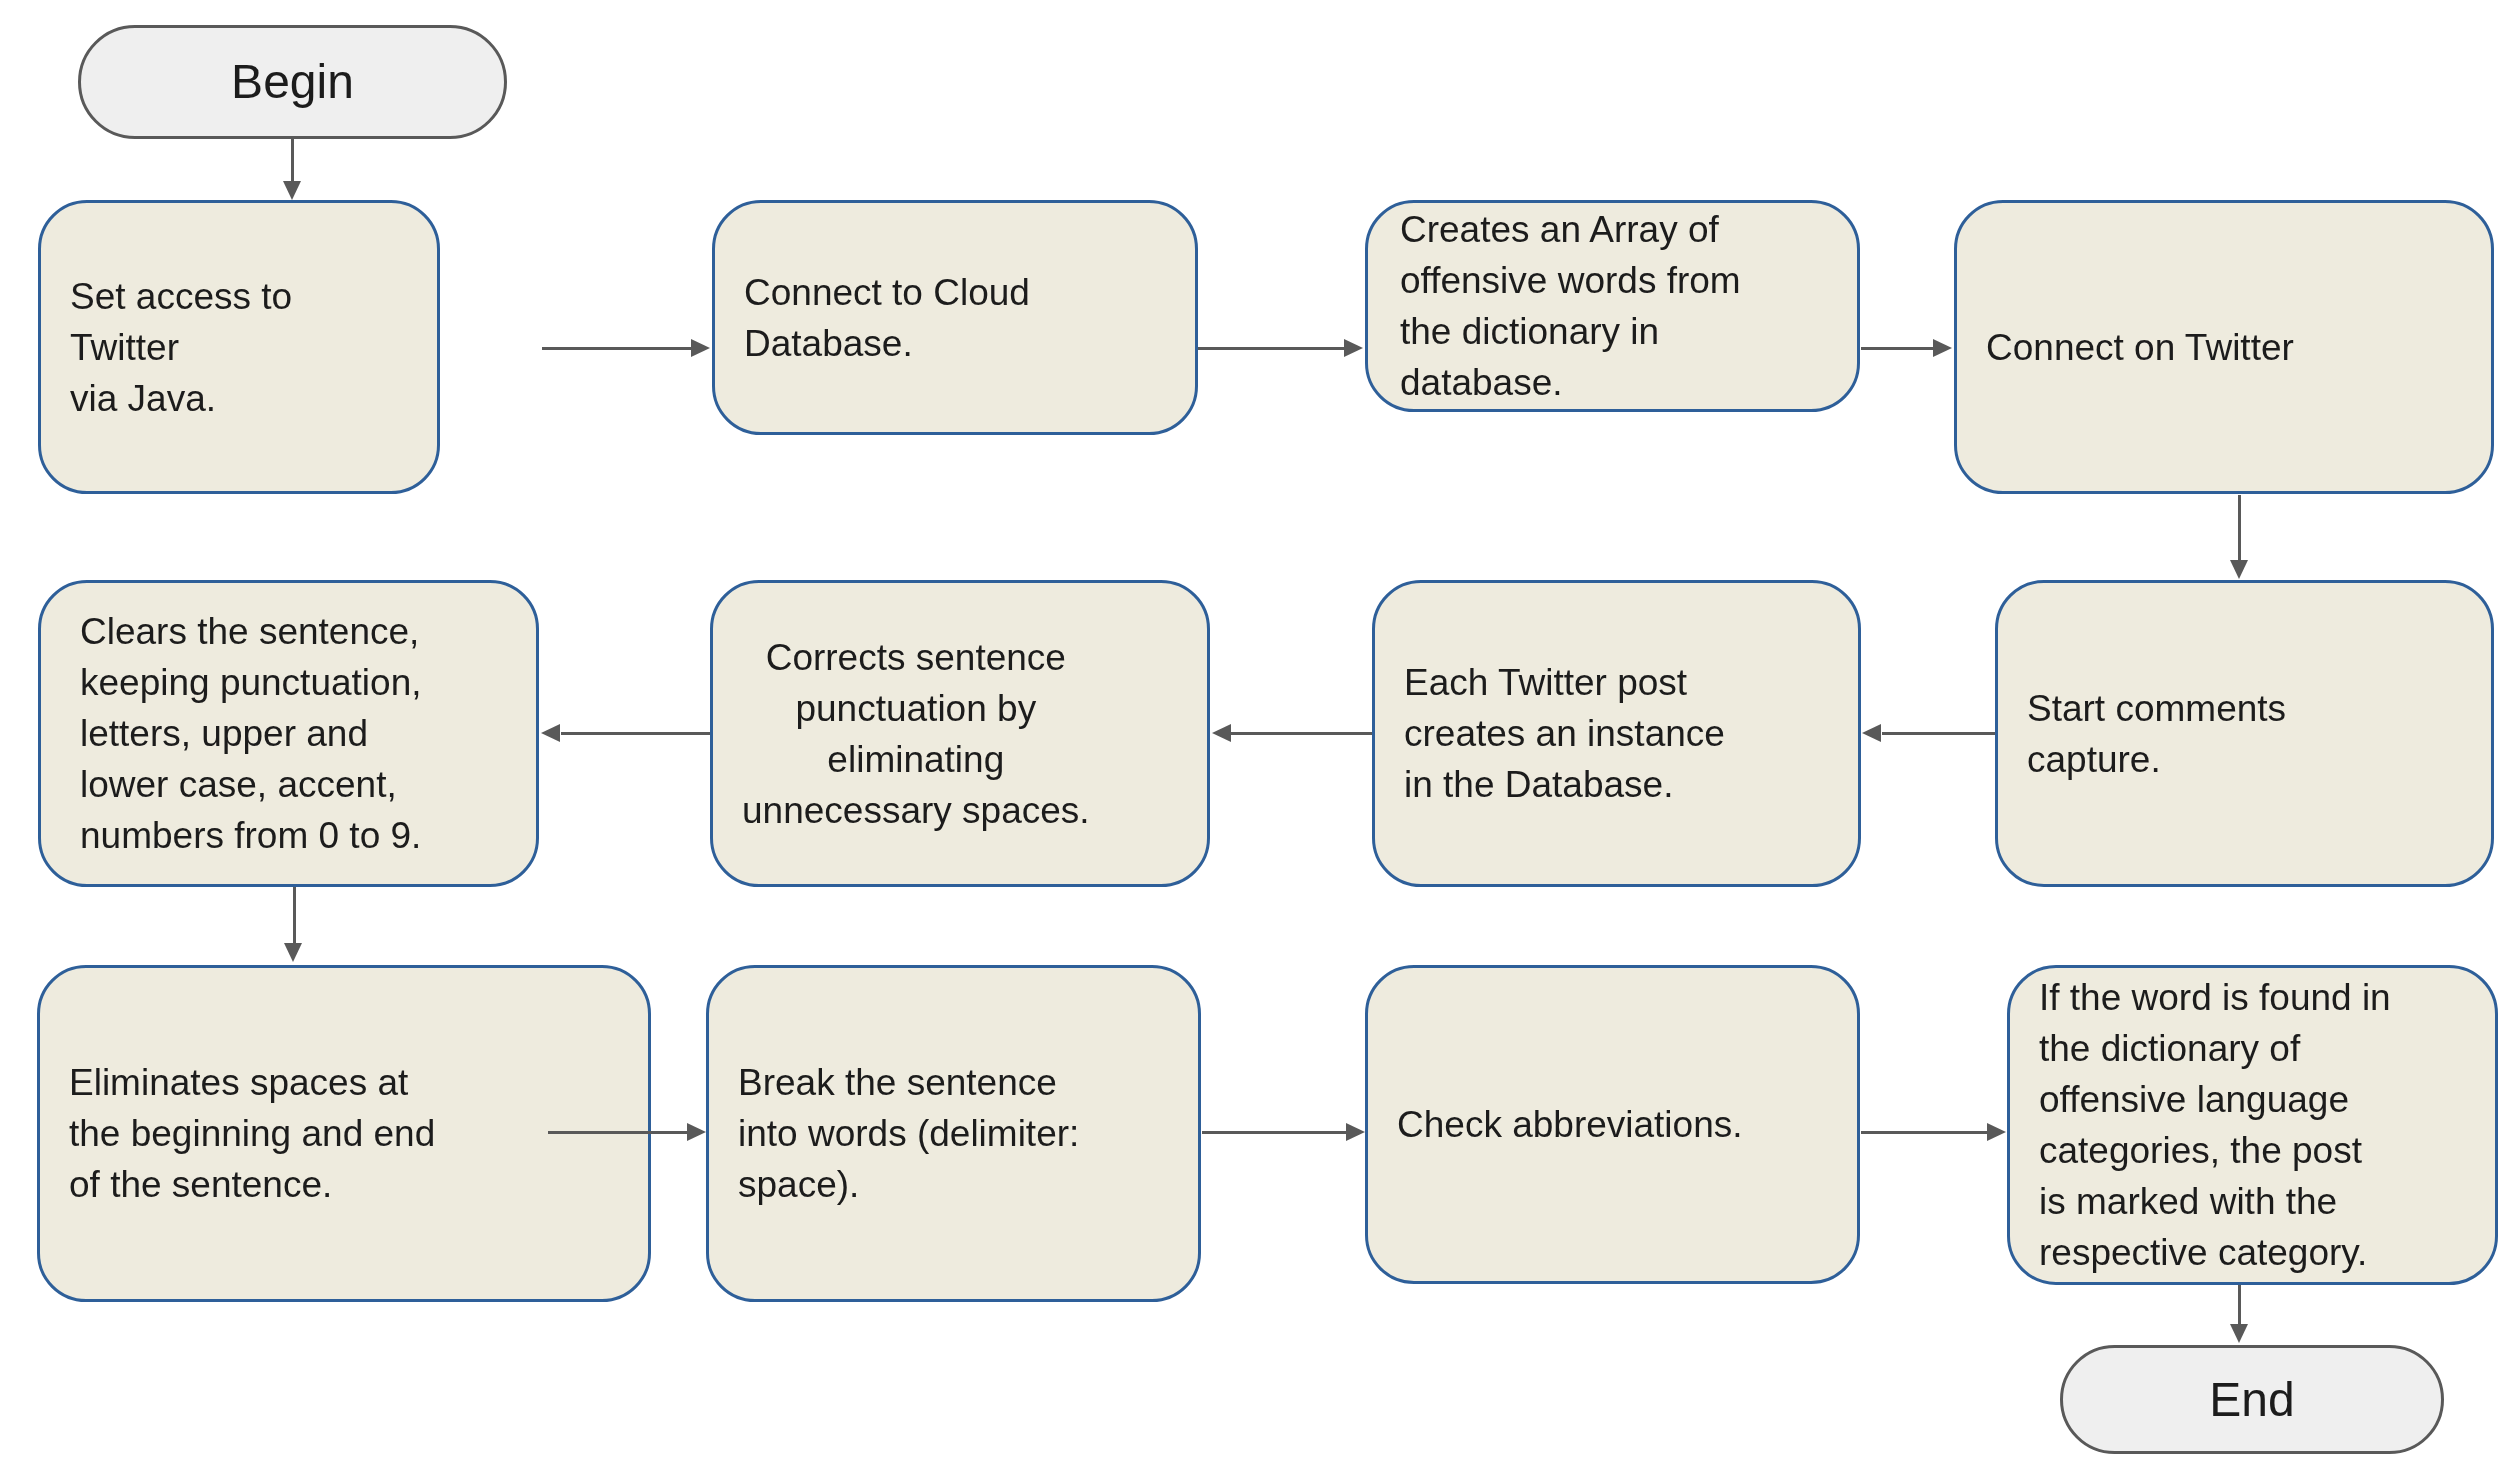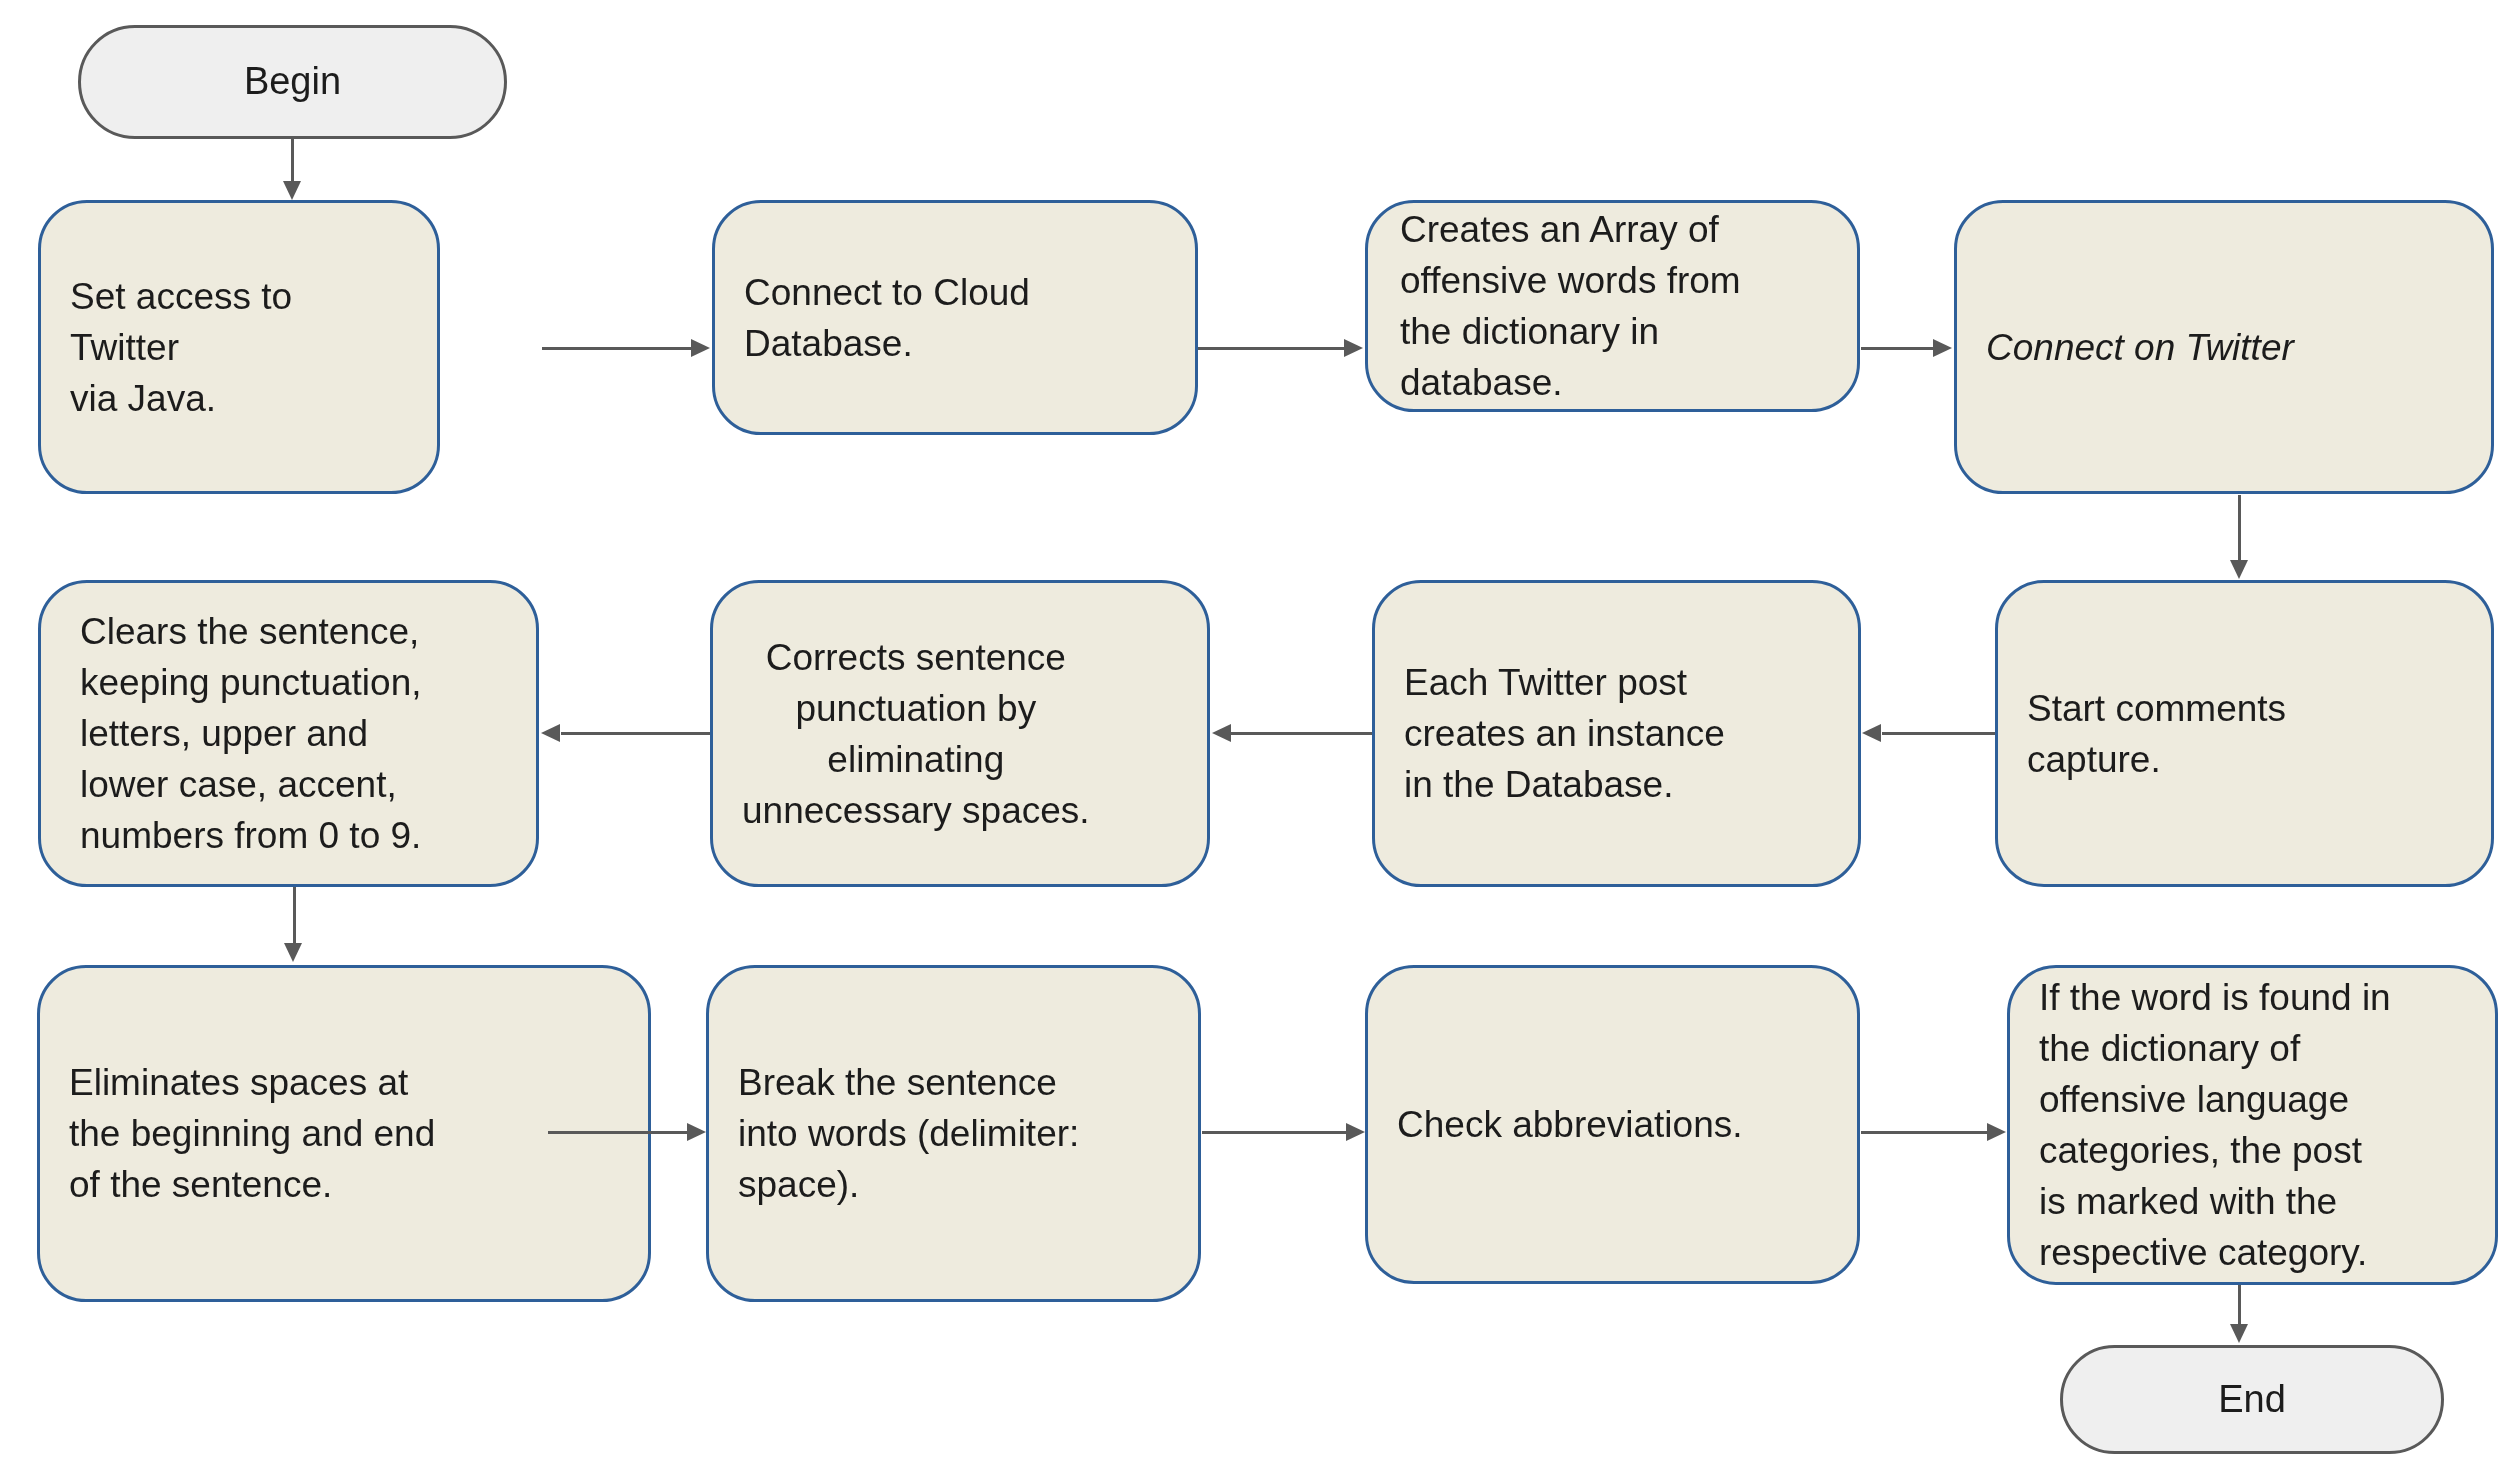--- a/index.html
+++ b/index.html
@@ -25,21 +25,21 @@
     padding:4.9px 39px 4.9px 29px;
     font-size:37px;line-height:51px;color:var(--text);
     white-space:pre-line;text-align:left;
   }
   .terminal{
     position:absolute;box-sizing:border-box;
     background:var(--terminal-fill);
     border:3.3px solid var(--terminal-border);
     border-radius:57px;
     display:flex;align-items:center;justify-content:center;
-    font-size:38px;color:var(--text);
+    font-size:48px;color:var(--text);
   }
   .hline{position:absolute;height:2.5px;background:var(--arrow);}
   .vline{position:absolute;width:2.5px;background:var(--arrow);}
   .head-right{position:absolute;width:0;height:0;
     border-top:9px solid transparent;border-bottom:9px solid transparent;
     border-left:19.6px solid var(--arrow);}
   .head-left{position:absolute;width:0;height:0;
     border-top:9px solid transparent;border-bottom:9px solid transparent;
     border-right:19.6px solid var(--arrow);}
   .head-down{position:absolute;width:0;height:0;
@@ -56,21 +56,21 @@
   <div class="terminal" style="left:2060px;top:1345px;width:384px;height:109px;">End</div>
 
   <div class="node" style="left:38px;top:200px;width:402px;height:294px;">Set access to Twitter
 via Java.</div>
   <div class="node" style="left:712px;top:200px;width:486px;height:235px;">Connect to Cloud
 Database.</div>
   <div class="node" style="left:1365px;top:200px;width:495px;height:212px;padding-left:32px;">Creates an Array of
 offensive words from
 the dictionary in
 database.</div>
-  <div class="node" style="left:1954px;top:200px;width:540px;height:294px;font-style:italic;">Connect on Twitter</div>
+  <div class="node" style="left:1954px;top:200px;width:540px;height:294px;">Connect on Twitter</div>
 
   <div class="node" style="left:1995px;top:580px;width:499px;height:307px;">Start comments
 capture.</div>
   <div class="node" style="left:1372px;top:580px;width:489px;height:307px;">Each Twitter post
 creates an instance
 in the Database.</div>
   <div class="node" style="left:710px;top:580px;width:500px;height:307px;text-align:center;">Corrects sentence
 punctuation by
 eliminating
 unnecessary spaces.</div>

